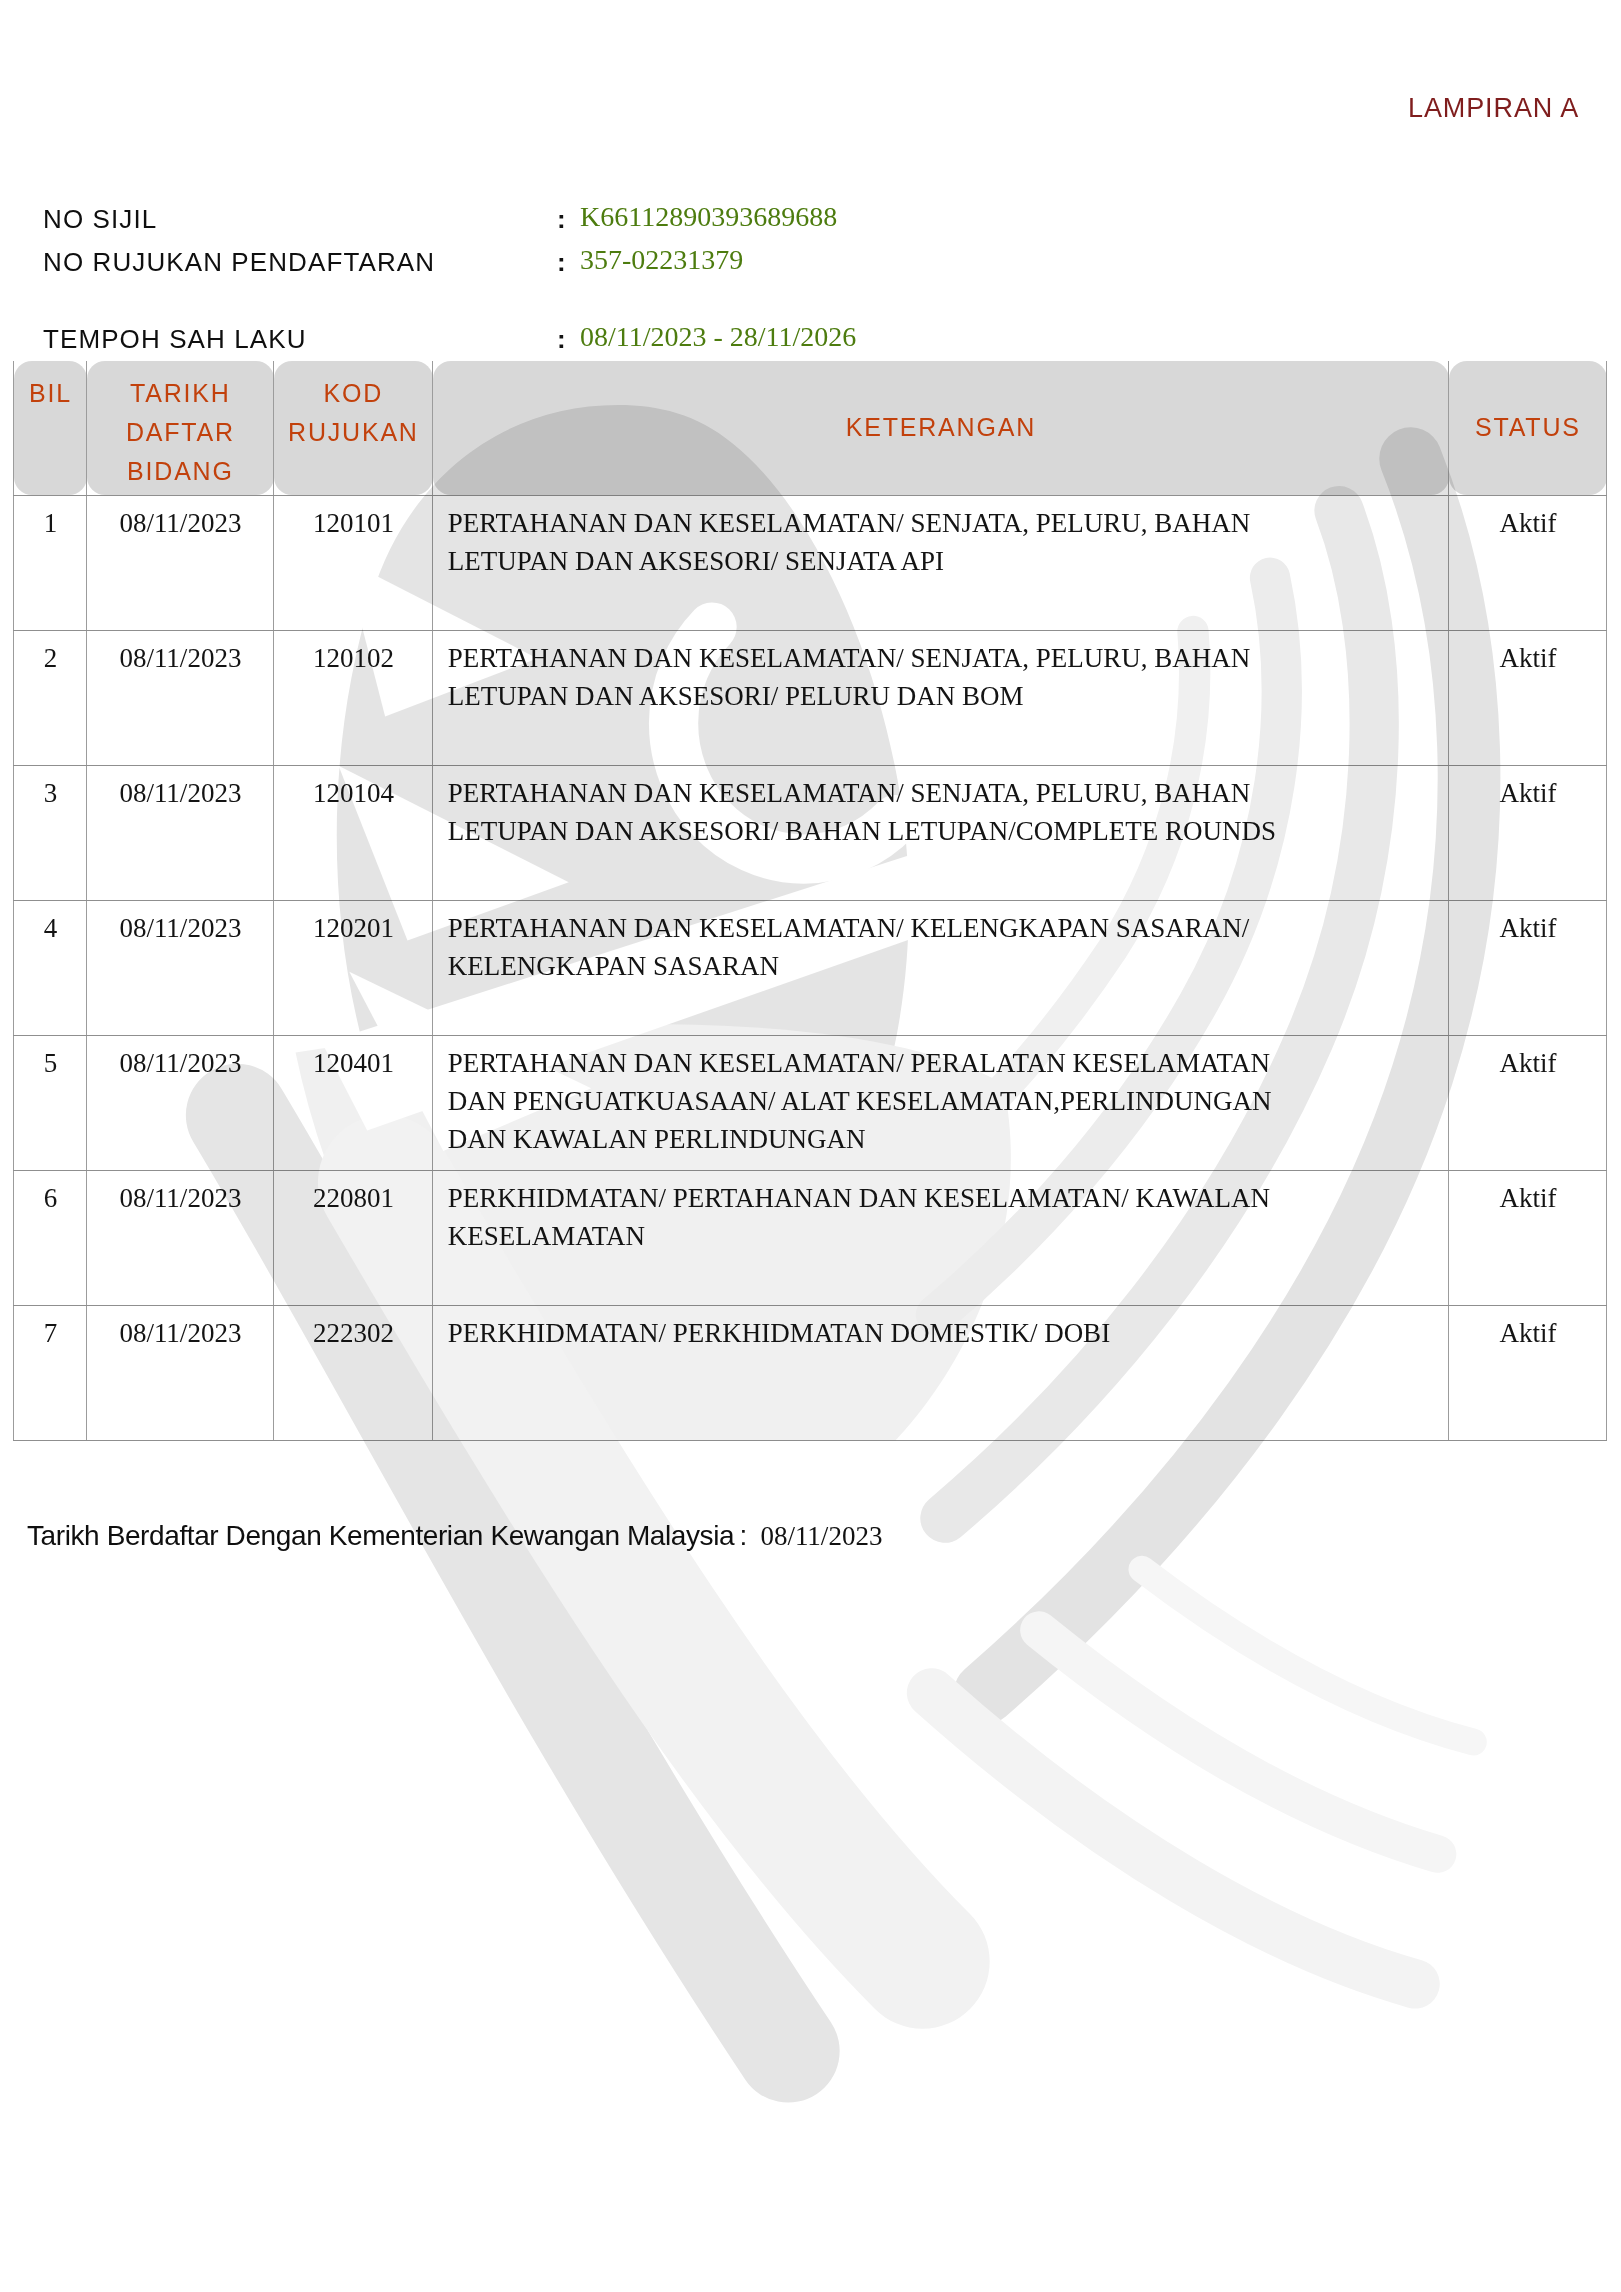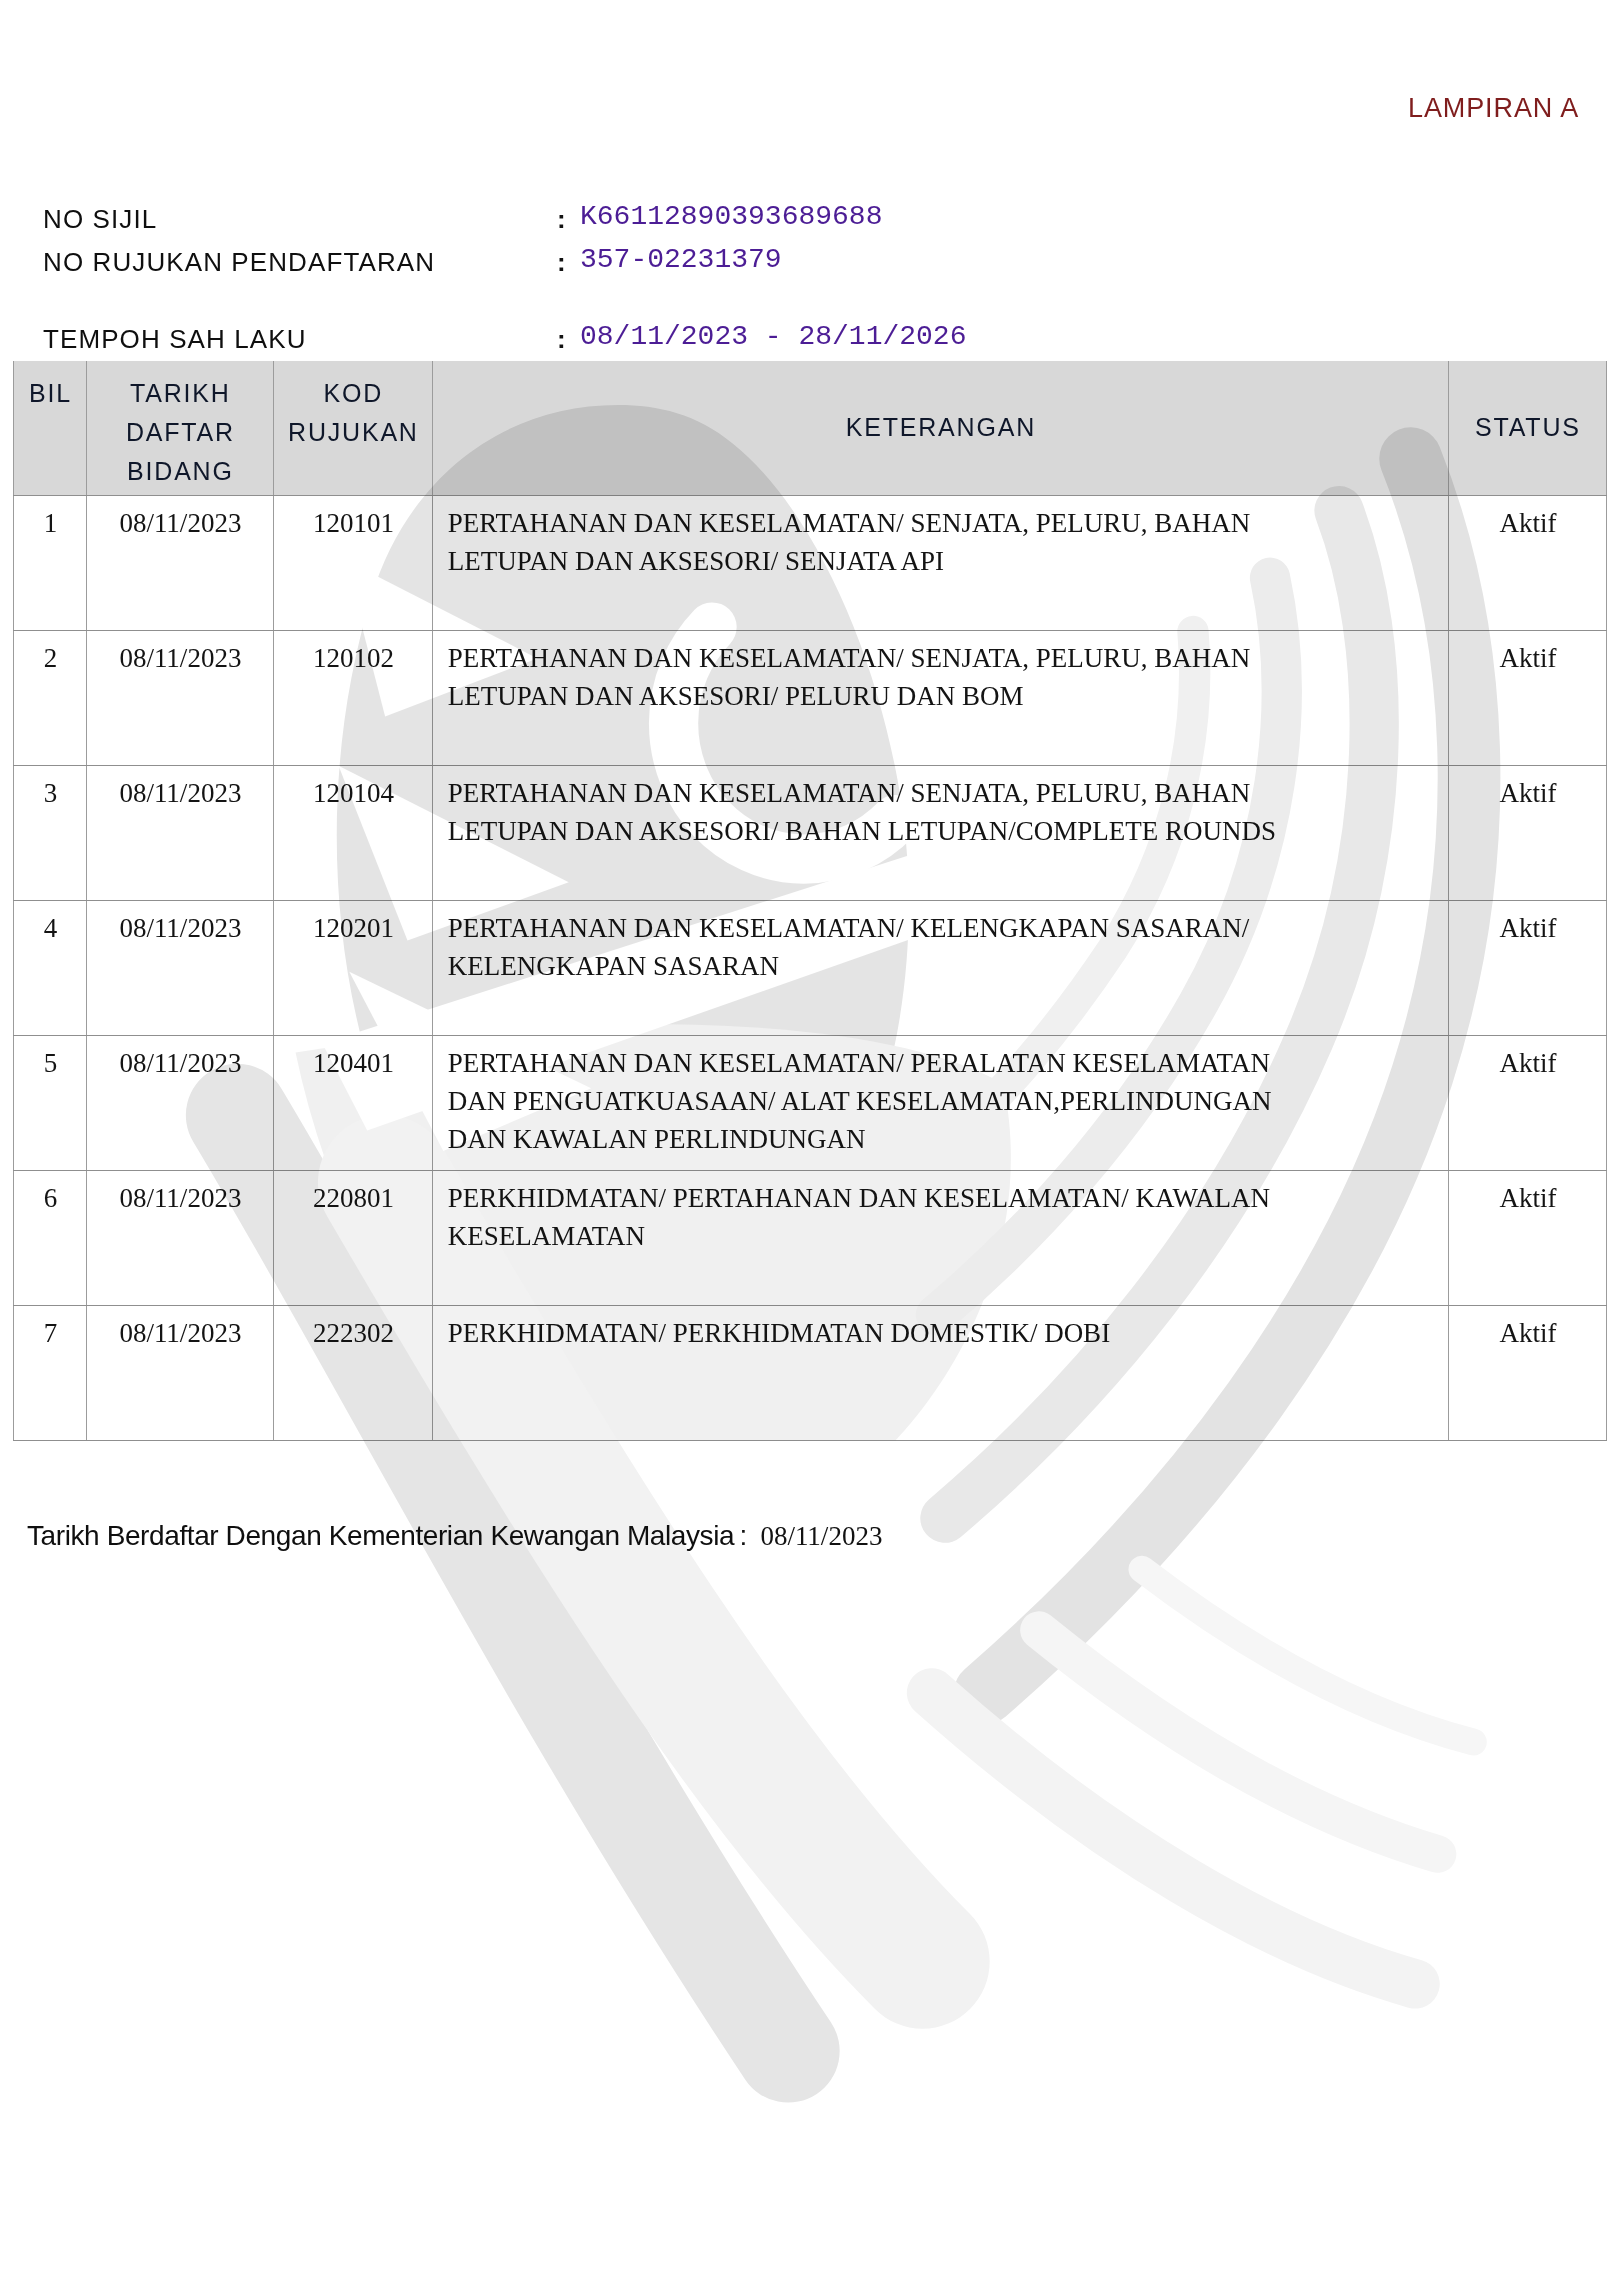--- a/index.html
+++ b/index.html
@@ -10,34 +10,34 @@
   .page{position:absolute;inset:0;background:#ffffff;}
 
   
   .lampiran{position:absolute;left:1408px;top:93px;font-size:27px;letter-spacing:0.9px;color:#7f1d1d;}
 
   
   .field{position:absolute;left:43px;height:36px;white-space:nowrap;}
   .field .flabel{font-size:26px;letter-spacing:1.1px;color:#0f0f0f;}
   .field .fsep{position:absolute;left:514px;top:0;font-size:26px;font-weight:700;}
   .field .fvalue{position:absolute;left:537px;top:-2.7px;
-                 font-family:Liberation Mono, monospace;font-size:28px;color:#4c1d95;}
+                 font-family:Liberation Serif, serif;font-size:28px;color:#4d7c0f;}
   .field-1{top:188px;margin-top:16px;} .field-2{top:247px;} .field-3{top:288px;margin-top:36px;}
 
   
   table.reg{position:absolute;left:13.4px;top:361px;width:1594px;
             border-collapse:collapse;table-layout:fixed;
             border-left:0.9px solid #9c9c9c;border-right:0.9px solid #9c9c9c;
             border-bottom:1.8px solid #8f8f8f;}
   col.c-bil{width:73px;} col.c-tarikh{width:187px;} col.c-kod{width:159px;}
   col.c-ket{width:1016px;} col.c-status{width:158px;}
 
   th{background:#d8d8d8;font-weight:normal;font-size:25px;letter-spacing:1.8px;
-     color:#0f172a;border-right:0.9px solid #9c9c9c;border-bottom:1.8px solid #8f8f8f;
-     height:134px;box-sizing:border-box;text-align:center;white-space:pre-line;line-height:39px;}
+     color:#c2410c;border-right:0.9px solid #9c9c9c;border-bottom:1.8px solid #8f8f8f;
+     height:134px;box-sizing:border-box;text-align:center;white-space:pre-line;line-height:39px;border-radius:18px;}
   th.va-top{vertical-align:top;padding-top:12.5px;}
   th.va-mid{vertical-align:middle;}
   th:last-child,td:last-child{border-right:none;}
 
   td{border-right:0.9px solid #9c9c9c;border-bottom:1.8px solid #8f8f8f;
      vertical-align:top;box-sizing:border-box;height:135px;
      font-family:"Liberation Serif",serif;font-size:27px;line-height:38px;color:#141414;
      padding-top:8px;text-align:center;}
   td.ket{text-align:left;padding:8px 36px 0 14.3px;white-space:pre-line;}
 

